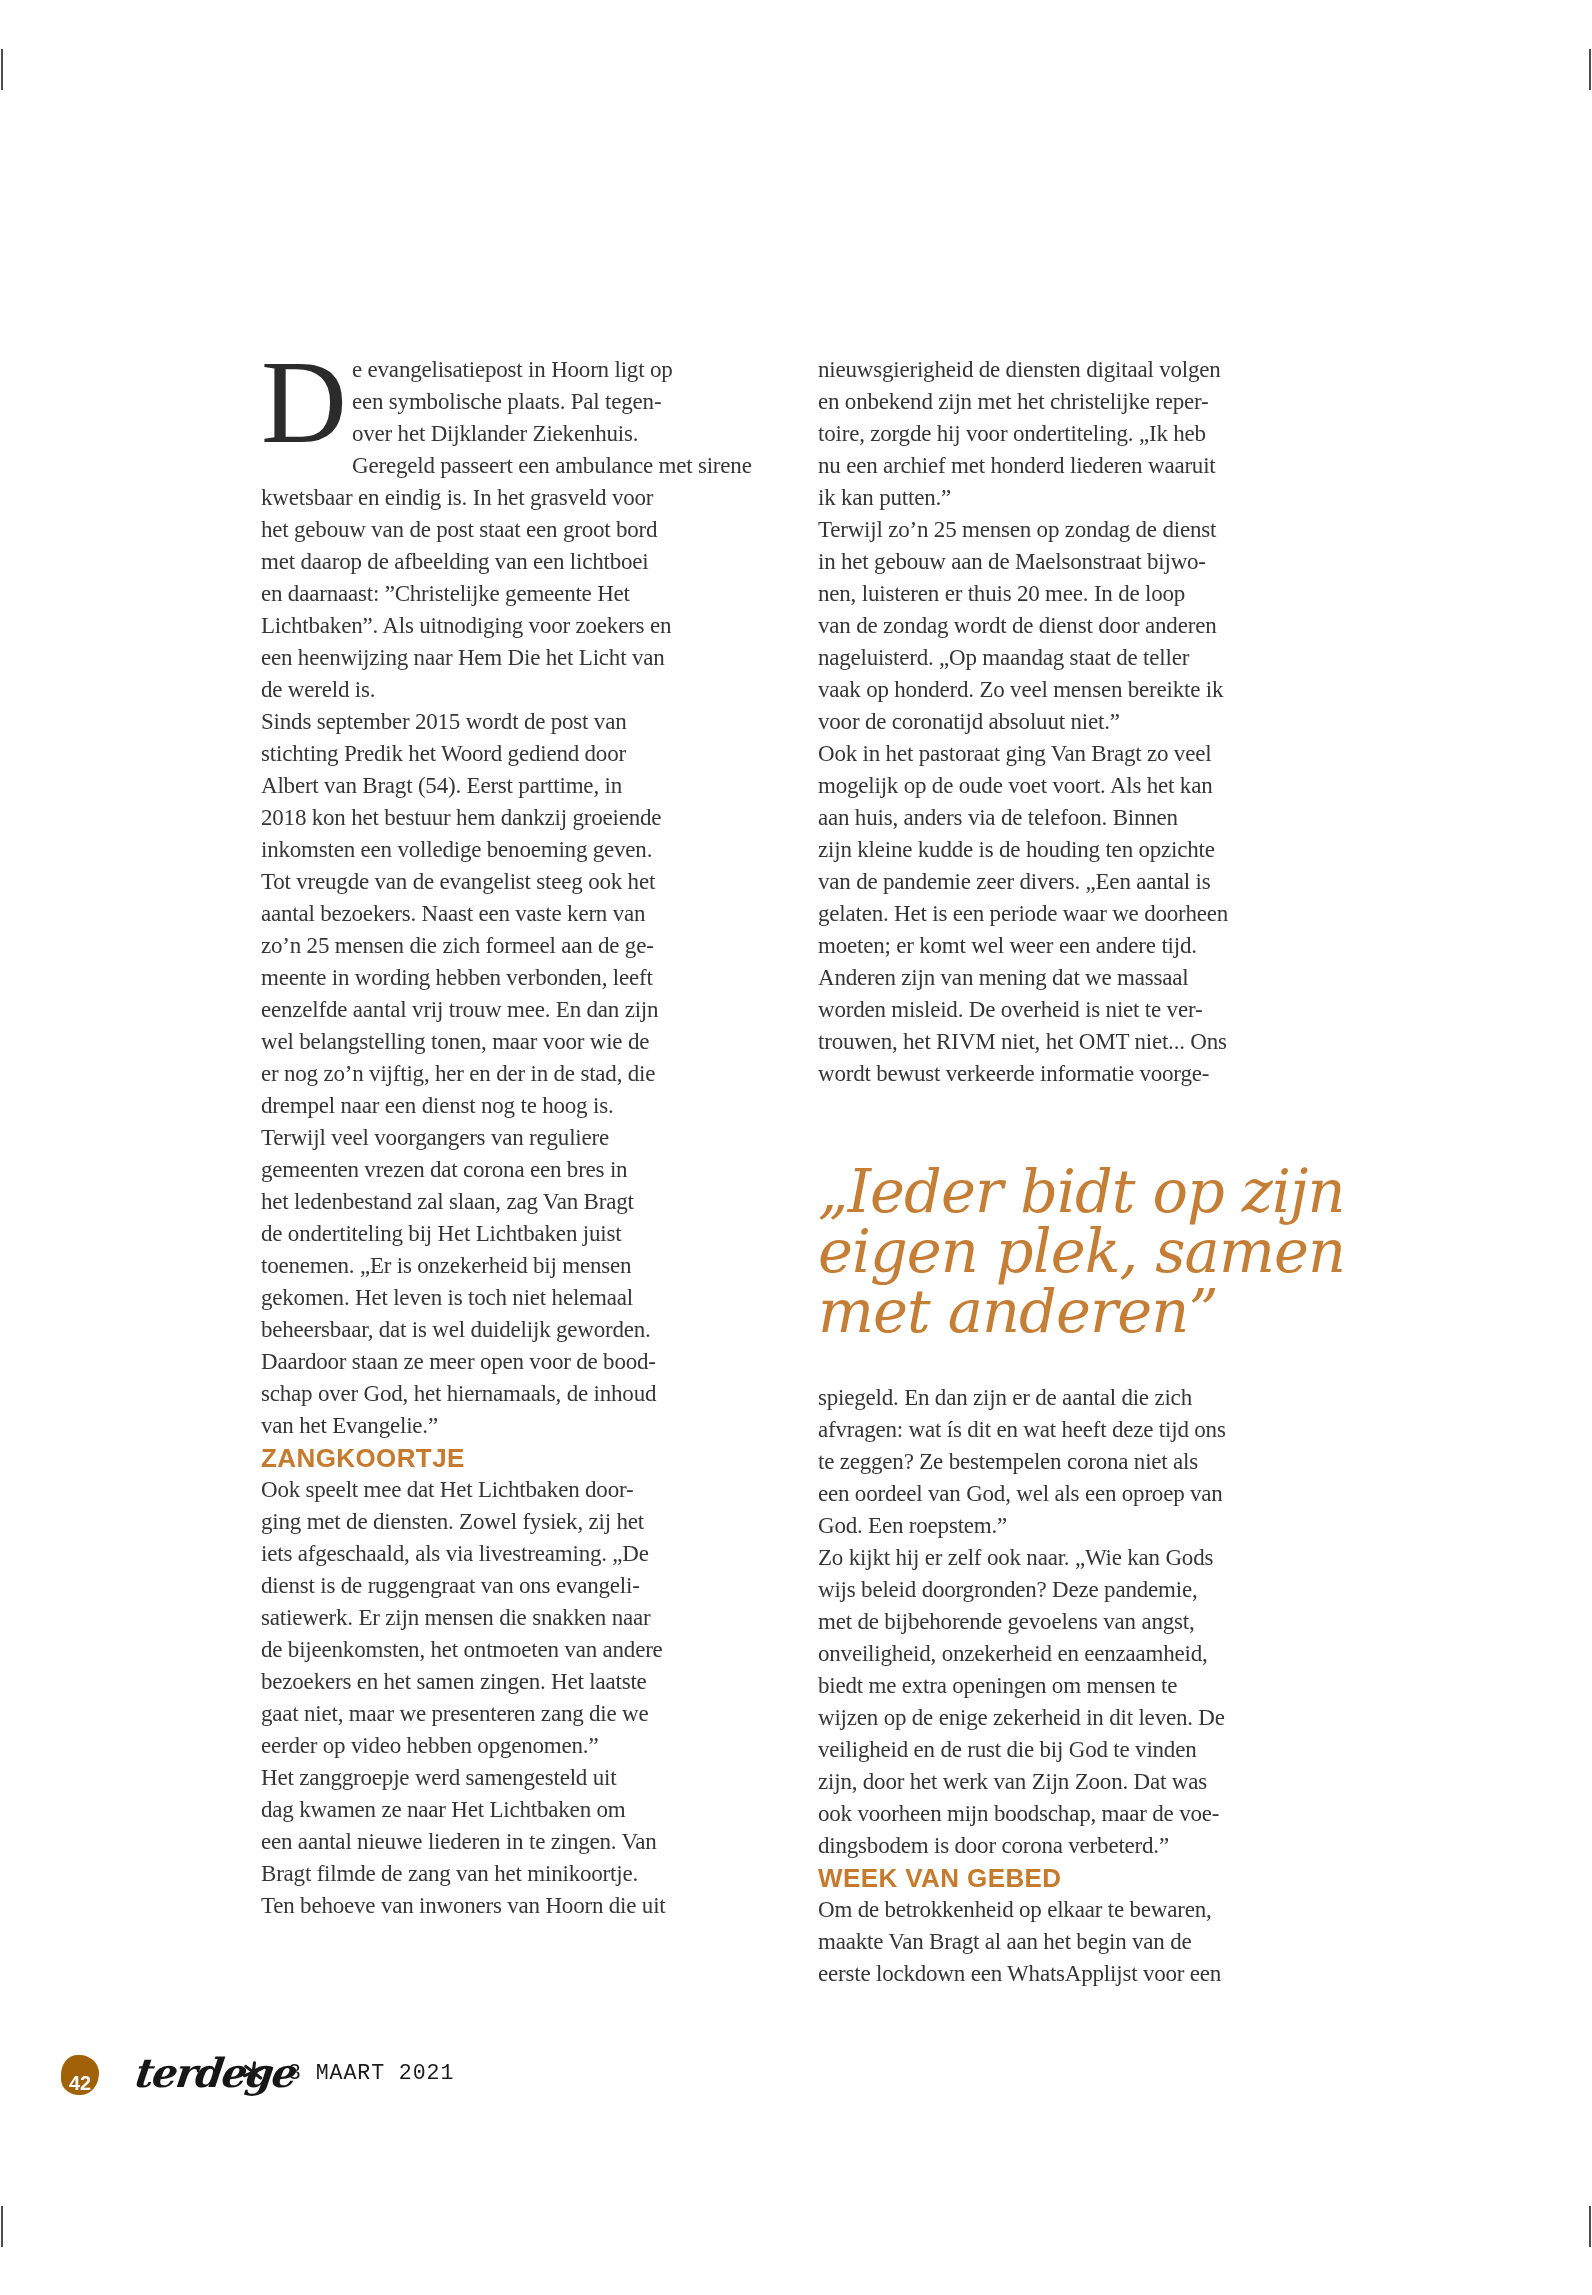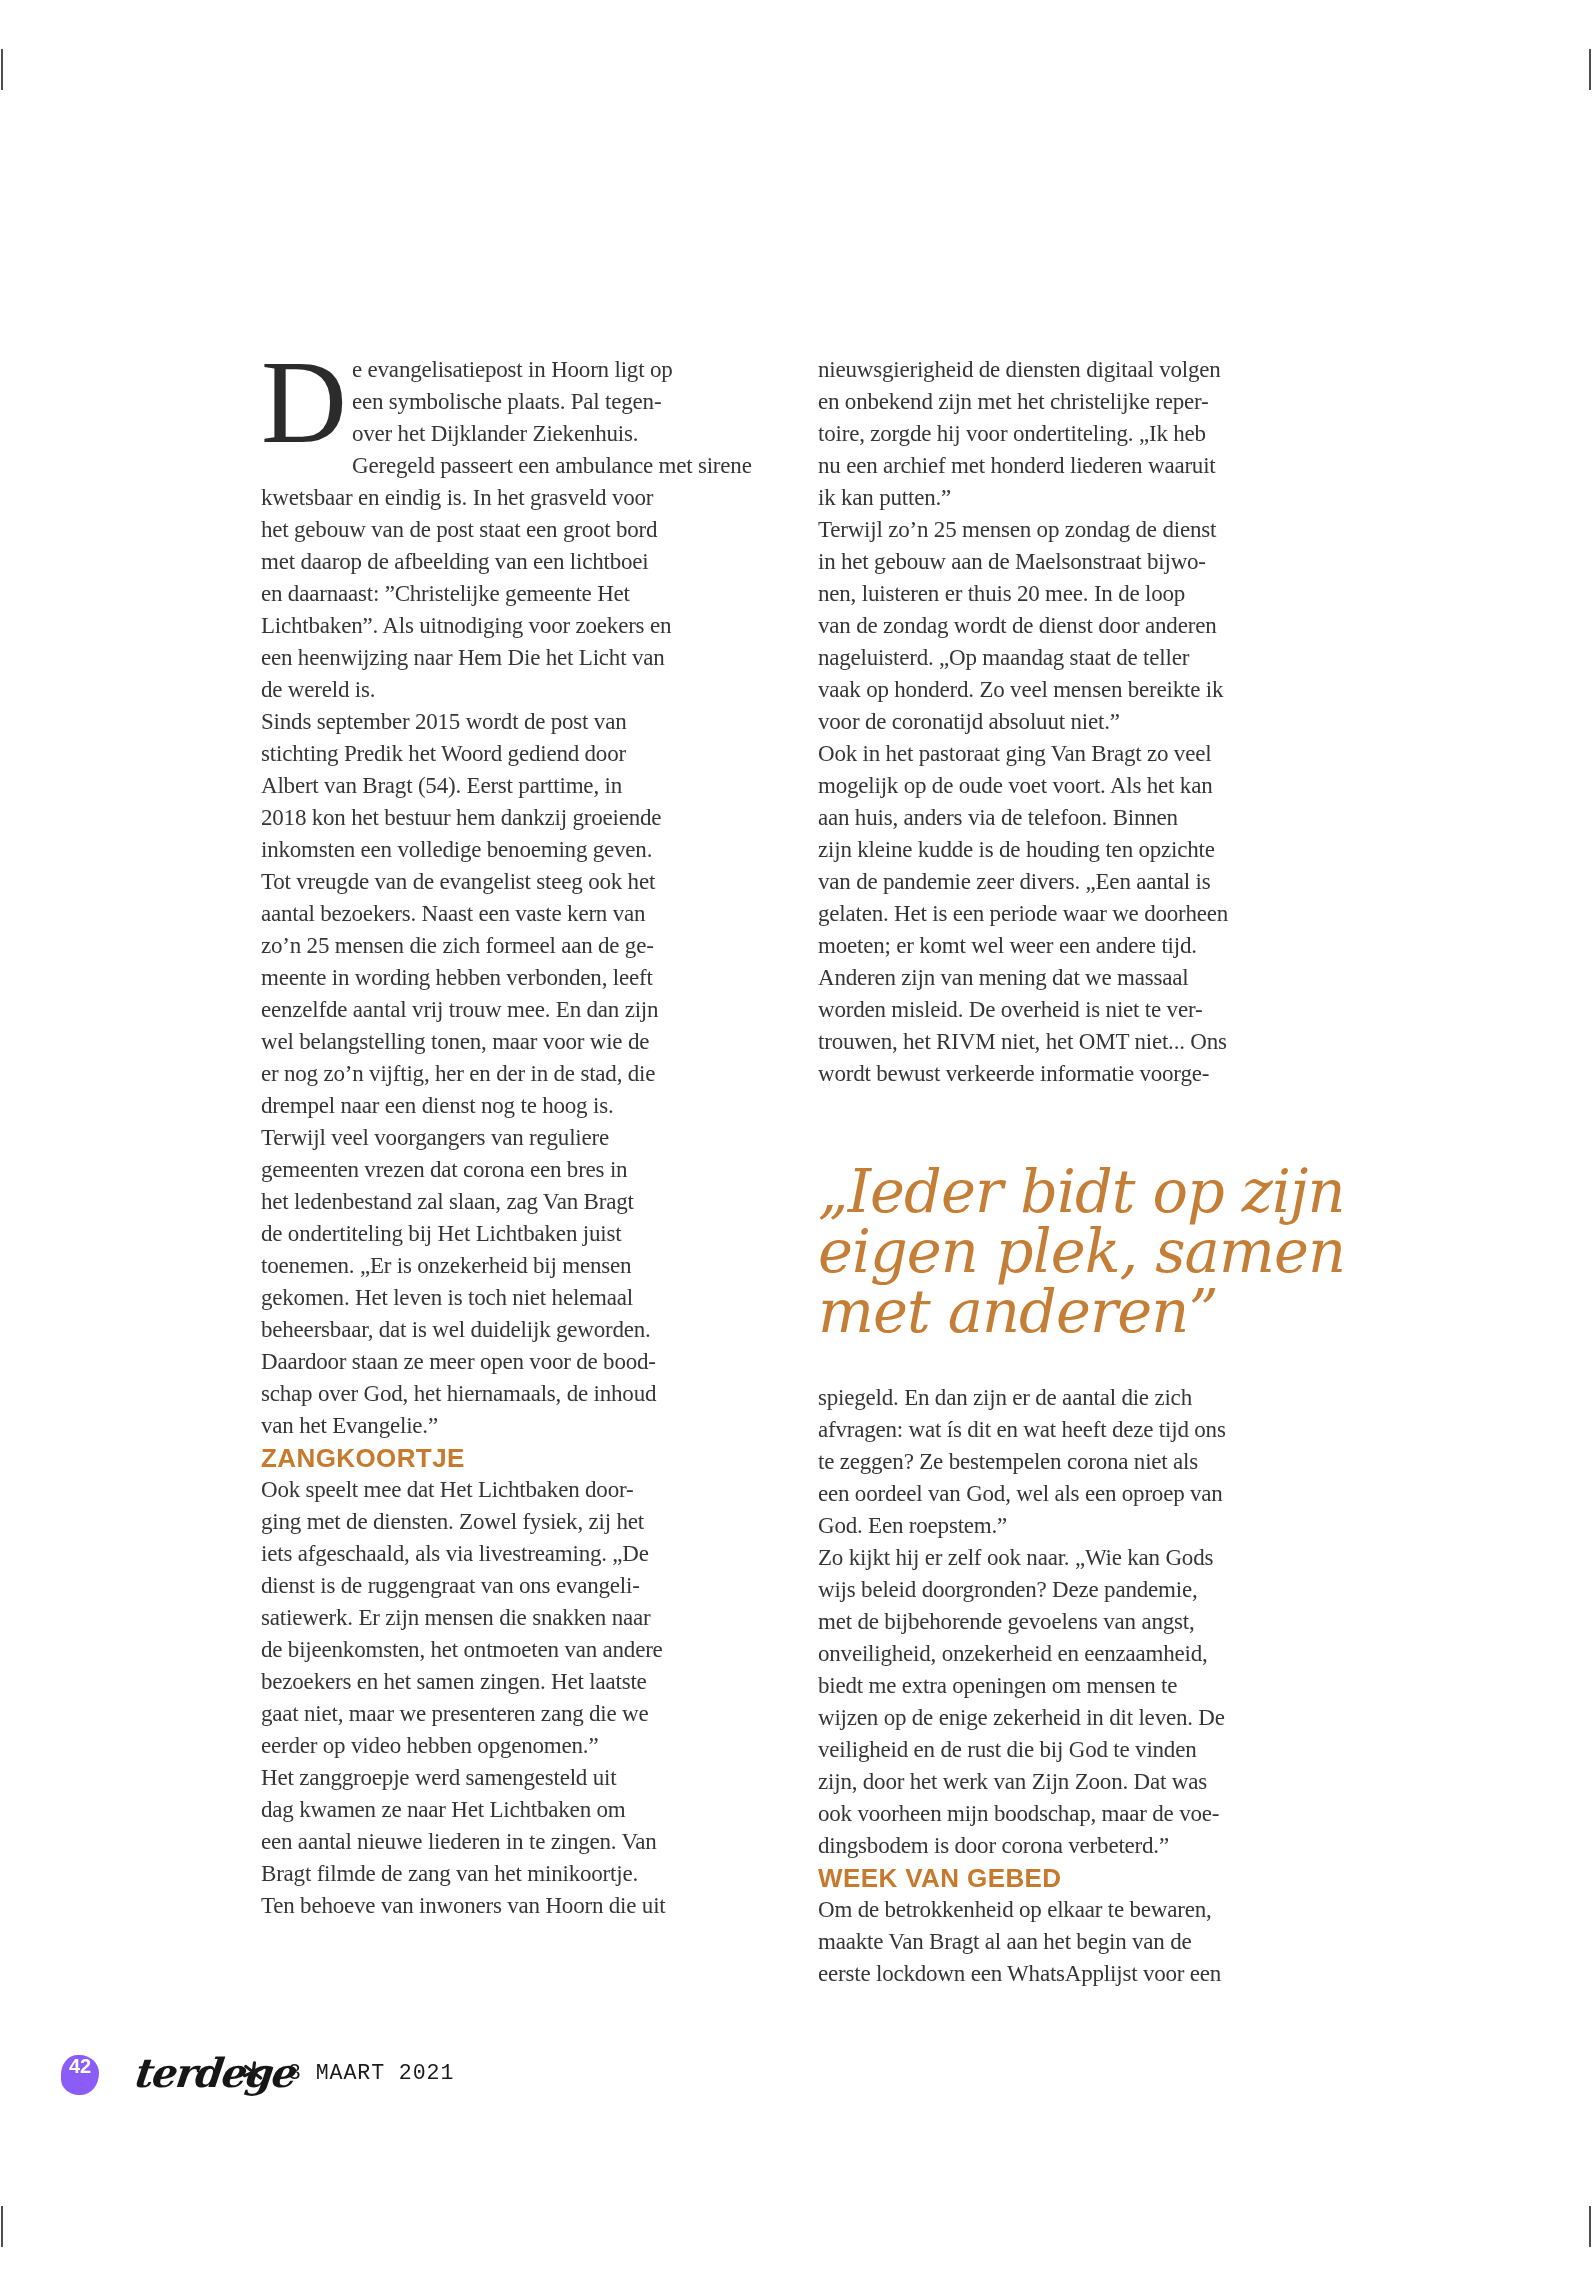--- a/index.html
+++ b/index.html
@@ -31,23 +31,23 @@
                    letter-spacing:0.4px;color:#c57a2e;}
 
   .pullquote{margin:72px 0 40px 0;}
   .pq-line{font-family:"DejaVu Serif",serif;font-style:italic;
            font-size:59px;line-height:60px;color:#c57e36;
            white-space:nowrap;letter-spacing:-0.9px;}
 
   
   .footer{position:absolute;left:0;top:2050px;width:1592px;height:55px;}
   .page-badge{position:absolute;left:61px;top:5.2px;width:38px;height:40px;
-              background:#8b5cf6;color:#ffffff;
+              background:#a16207;color:#ffffff;
               border-radius:46% 54% 50% 50% / 52% 48% 58% 42%;
-              display:flex;align-items:flex-start;justify-content:center;
+              display:flex;align-items:flex-end;justify-content:center;
               font-family:"Liberation Sans",sans-serif;font-weight:bold;font-size:20px;}
   .logo{position:absolute;left:136px;top:-3.5px;
         font-family:"DejaVu Serif",serif;font-style:italic;font-weight:bold;
         font-size:40px;line-height:52px;letter-spacing:-1.7px;color:#161616;
         transform:skewX(-8deg);}
   .asterisk{position:absolute;left:242px;top:11.2px;}
   .date{position:absolute;left:288px;top:11.2px;
         font-family:"Liberation Mono",monospace;font-size:21.6px;
         letter-spacing:0.9px;color:#1b1b1b;}
 </style>

